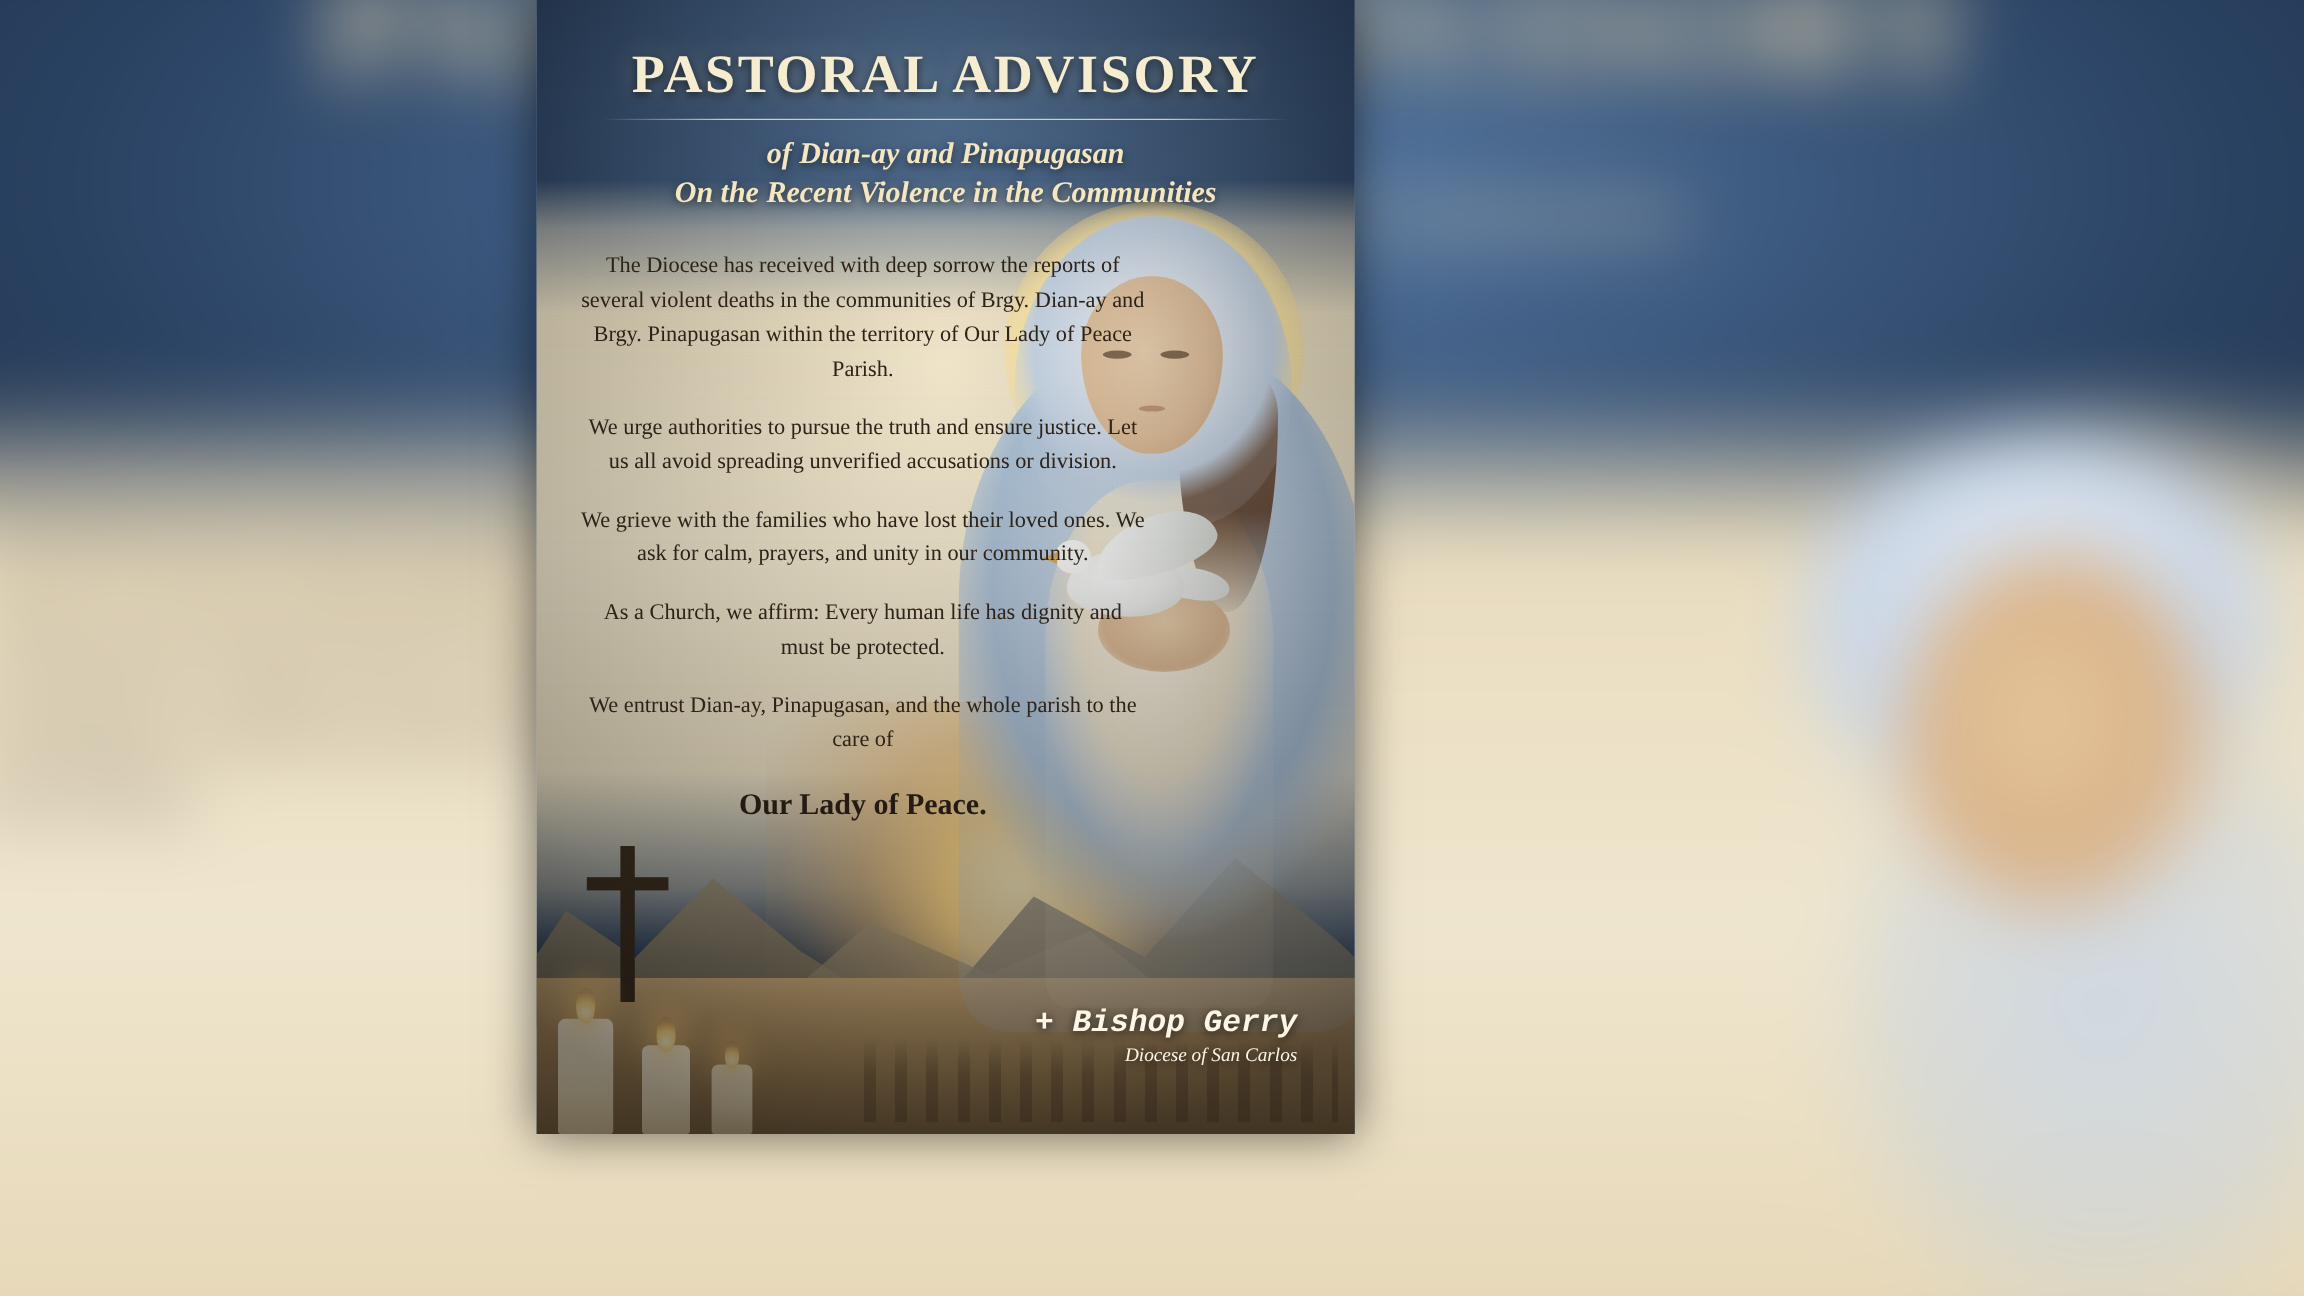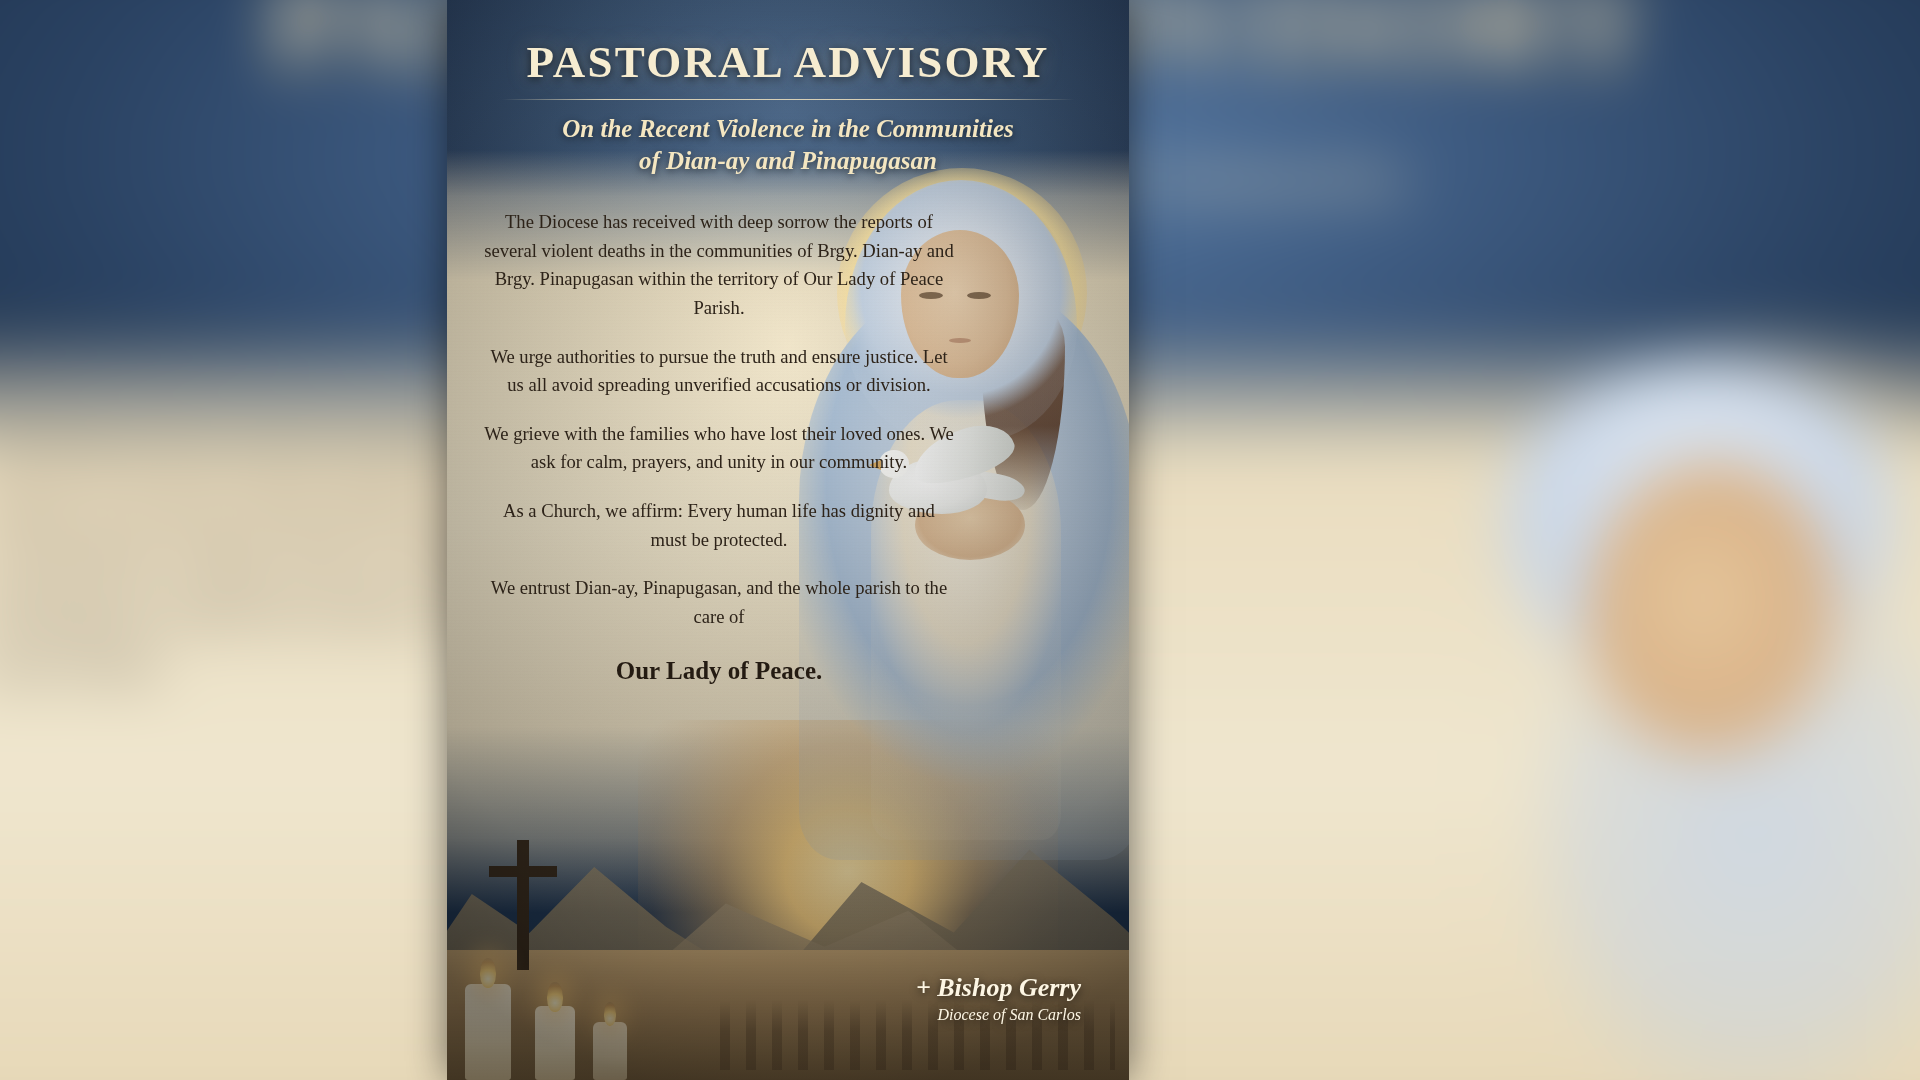--- a/index.html
+++ b/index.html
@@ -95,21 +95,21 @@
     border-radius: 50% 50% 45% 45%;
     background: radial-gradient(ellipse at 50% 40%, #dfe8f2 0%, #c9d6e6 60%, rgba(201,214,230,0) 80%);
   }
 
   
   #poster {
     position: absolute;
     left: 447px;
     top: 0;
     width: 682px;
-    height: 1080px;
+    height: 945px;
     overflow: hidden;
     box-shadow: 0 0 38px rgba(0,0,0,0.55);
   }
 
   .sky {
     position: absolute;
     inset: 0;
     background:
       radial-gradient(ellipse 75% 40% at 50% 10%, #4f6f95 0%, #3a5678 45%, #2a4060 78%, #223a58 100%);
   }
@@ -446,20 +446,21 @@
     bottom: 56px;
     text-align: right;
     color: #fdf6e4;
     text-shadow: 0 2px 8px rgba(0,0,0,0.65);
   }
   .sig-name {
     font-style: italic;
     font-weight: 700;
     font-size: 26px;
     line-height: 1.2;
+    font-family: Liberation Mono, monospace;
   }
   .sig-org {
     font-style: italic;
     font-size: 16px;
     margin-top: 3px;
   }
 </style>
 </head>
 <body>
 
@@ -519,22 +520,22 @@
         <div class="dove-beak"></div>
       </div>
     </div>
 
     <div class="paper-texture"></div>
 
     <div class="content">
       <div class="title">PASTORAL ADVISORY</div>
       <div class="title-rule"></div>
       <div class="subtitle">
+        <div>of Dian-ay and Pinapugasan</div>
         <div>On the Recent Violence in the Communities</div>
-        <div>of Dian-ay and Pinapugasan</div>
       </div>
 
       <div class="body">
         <p>The Diocese has received with deep sorrow the reports of several violent deaths in the communities of Brgy. Dian-ay and Brgy. Pinapugasan within the territory of Our Lady of Peace Parish.</p>
         <p>We urge authorities to pursue the truth and ensure justice. Let us all avoid spreading unverified accusations or division.</p>
         <p>We grieve with the families who have lost their loved ones. We ask for calm, prayers, and unity in our community.</p>
         <p class="affirm-lead">As a Church, we affirm: Every human life has dignity and must be protected.</p>
         <p>We entrust Dian-ay, Pinapugasan, and the whole parish to the care of</p>
         <p class="lady">Our Lady of Peace.</p>
       </div>

